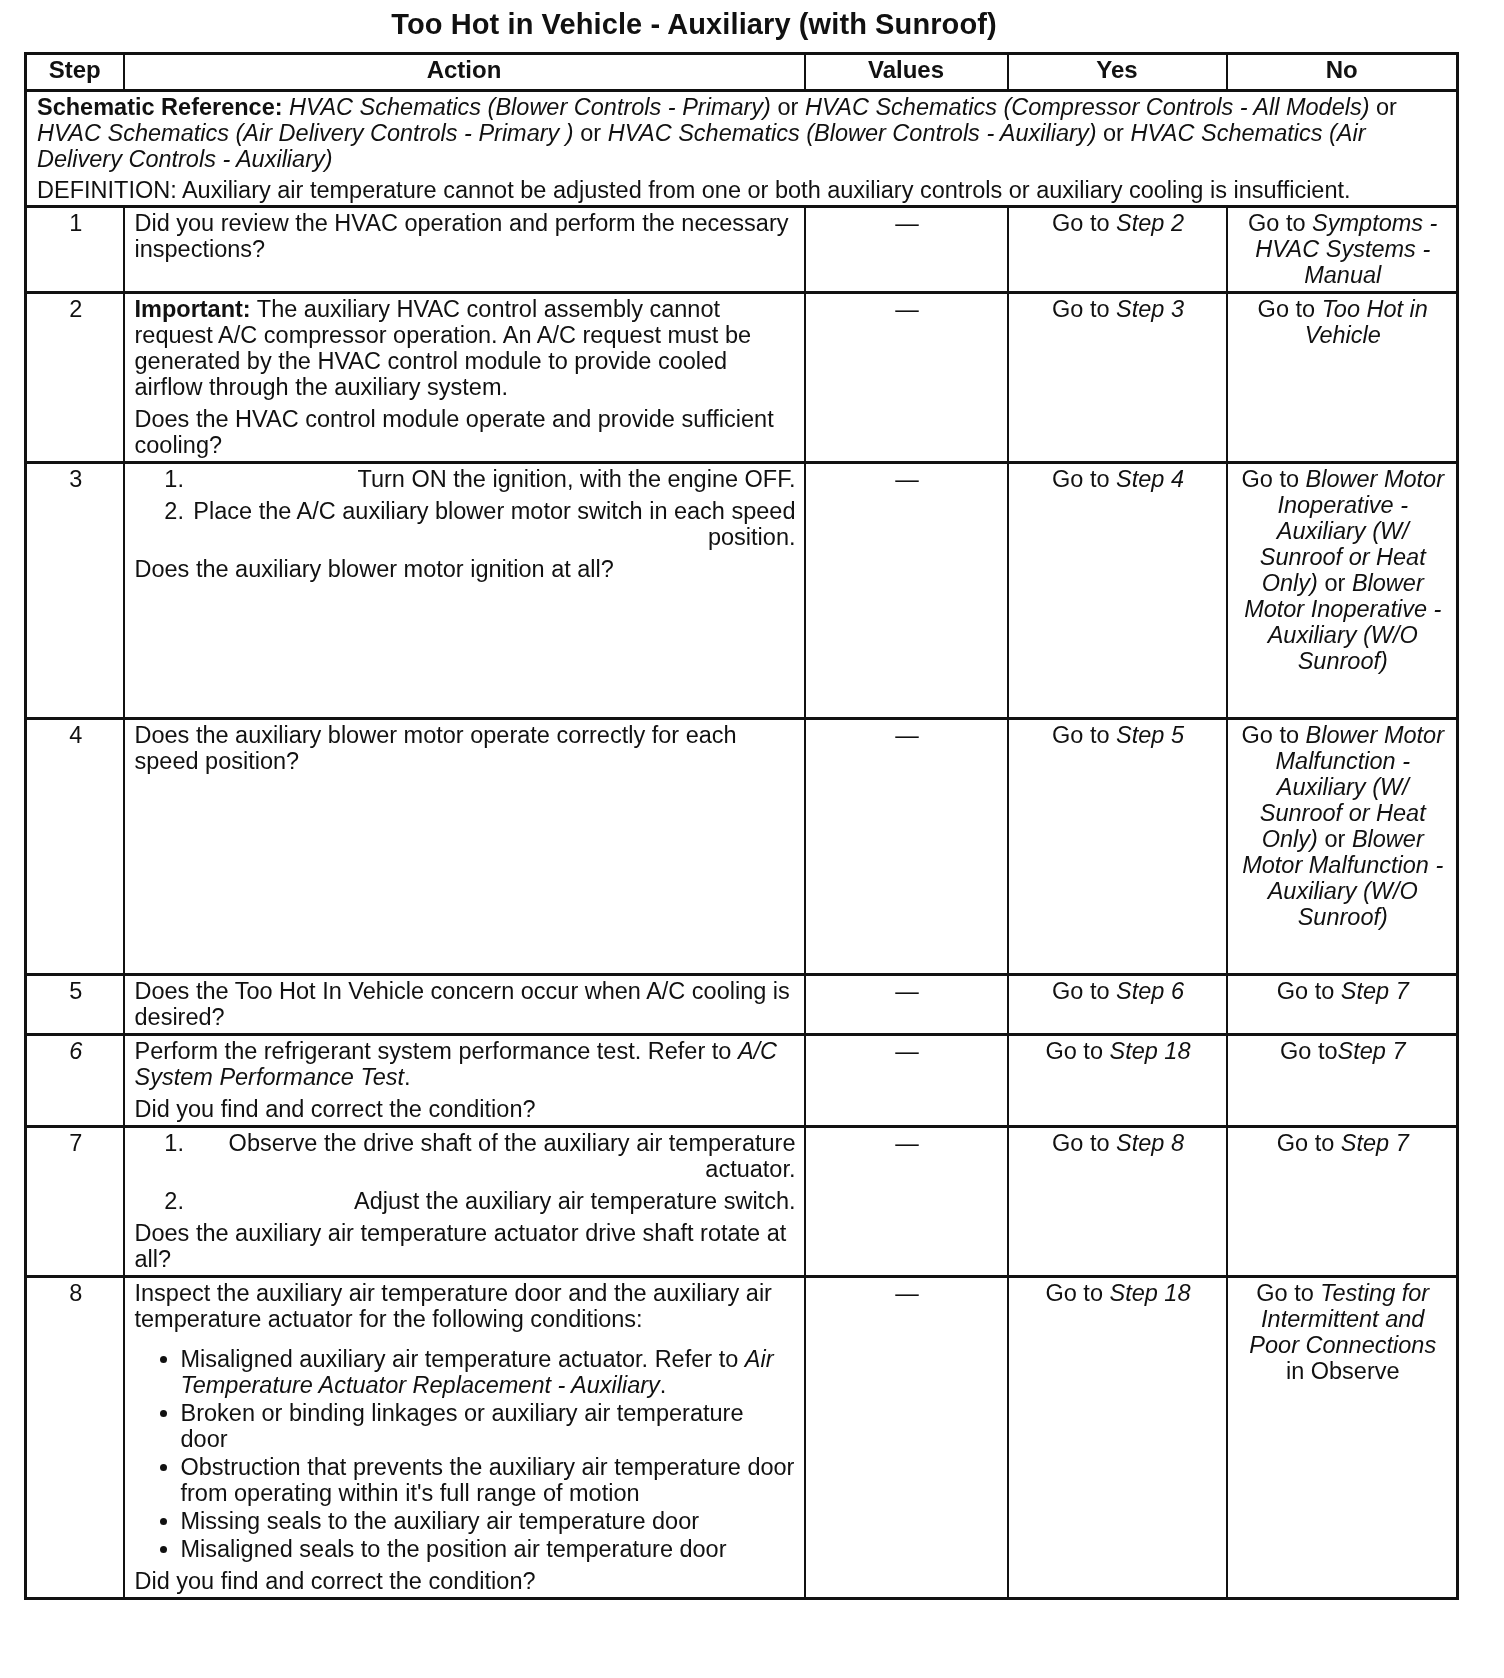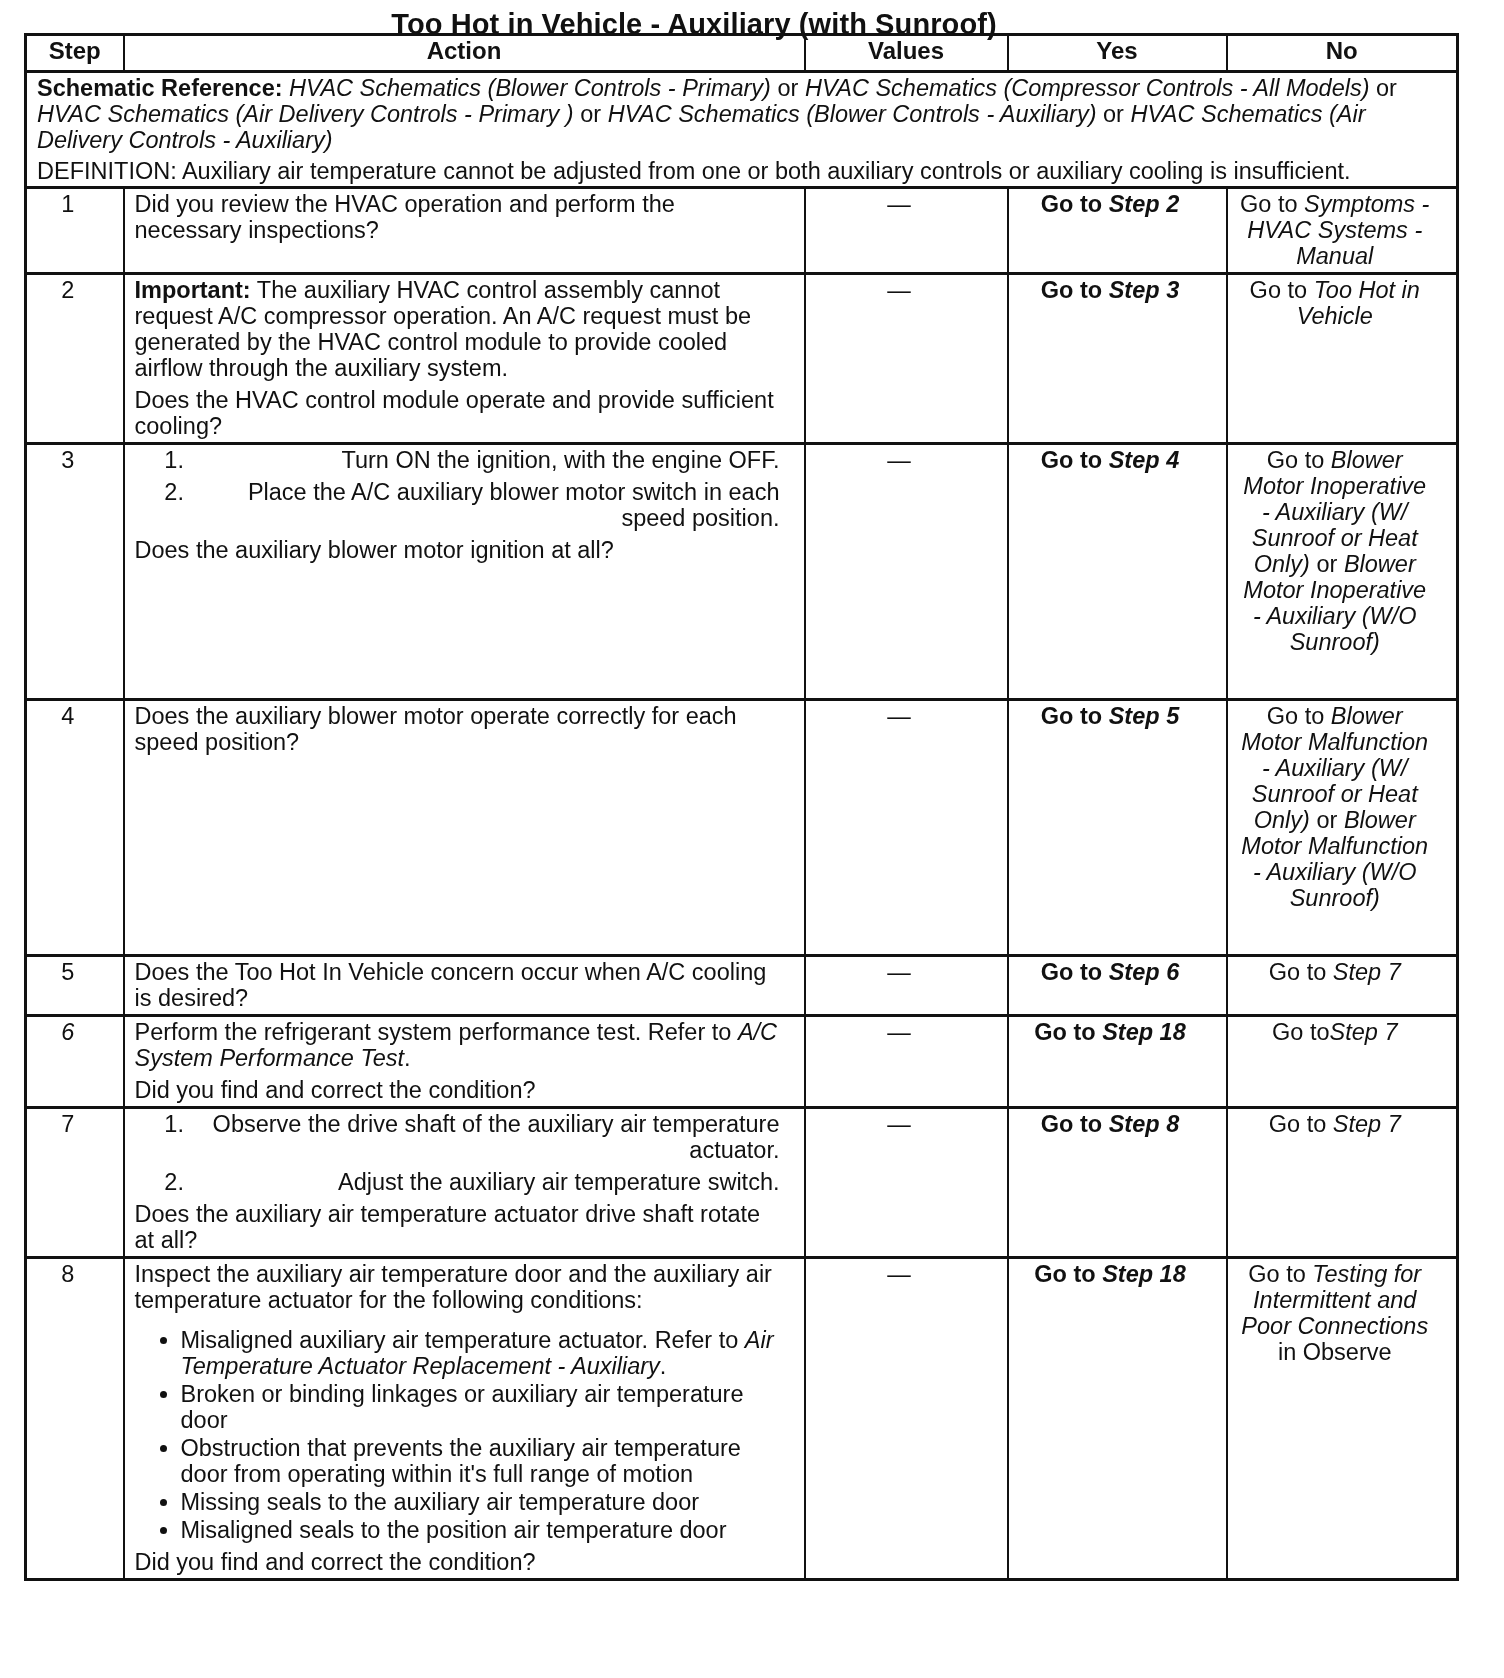--- a/index.html
+++ b/index.html
@@ -1,31 +1,31 @@
 <!DOCTYPE html>
 <html><head>
 <meta charset="utf-8">
 <style>
   html, body { margin: 0; padding: 0; background: #ffffff; }
   body { width: 1504px; height: 1678px; position: relative; font-family: "Liberation Sans", sans-serif; color: #111; }
   .title { position: absolute; left: 0; top: 8px; width: 1388px; text-align: center; font-size: 29px; font-weight: bold; letter-spacing: 0.1px; }
-  table.doc { position: absolute; left: 24px; top: 33px; width: 1432px; border-collapse: collapse; table-layout: fixed; font-size: 23.5px; line-height: 26px; }
-  table.doc td, table.doc th { border: 2px solid #111; vertical-align: top; padding: 2px 24px 3px 10px; }
+  table.doc { position: absolute; left: 24px; top: 52px; width: 1432px; border-collapse: collapse; table-layout: fixed; font-size: 23.5px; line-height: 26px; }
+  table.doc td, table.doc th { border: 2px solid #111; vertical-align: top; padding: 2px 8px 3px 10px; }
   table.doc { border: 3px solid #111; }
   th { font-weight: bold; text-align: center; font-size: 24px; padding: 2px 4px !important; }
   col.c-step { width: 98px; }
   col.c-action { width: 681px; }
   col.c-values { width: 203px; }
   col.c-yes { width: 219px; }
   col.c-no { width: 231px; }
   tr.hdr th { border-bottom: 3px solid #111; height: 30px; }
   tr.row td { border-top: 3px solid #111; }
   td.step { text-align: center; vertical-align: middle; }
   td.values { text-align: center; vertical-align: middle; }
-  td.yes { text-align: center; vertical-align: bottom; padding-bottom: 4px; font-weight: bold; }
+  td.yes { text-align: center; vertical-align: bottom; padding-bottom: 4px; }
   td.no { text-align: center; vertical-align: bottom; padding: 2px 4px 4px 4px; }
   td.no.top { vertical-align: top; }
   td.ref { padding: 6px 10px 4px 18px; }
   .ref-block p { margin: 0 0 6px 0; }
   .ref-block p.def { margin: 4px 0 0 0; line-height: 24px; }
   .b { font-weight: bold; }
   .i { font-style: italic; }
   .act p { margin: 0 0 6px 0; }
   .act p:last-child { margin-bottom: 0; }
   ol.steps { margin: 0 0 6px 0; padding-left: 56px; text-align: right; }

